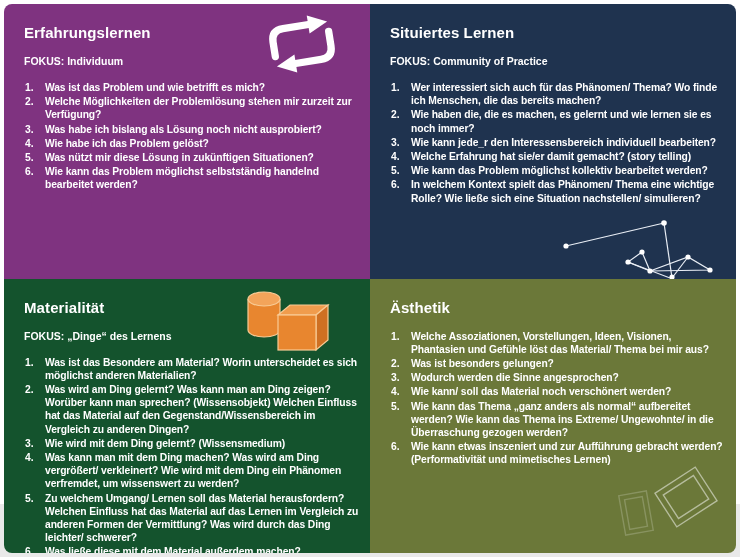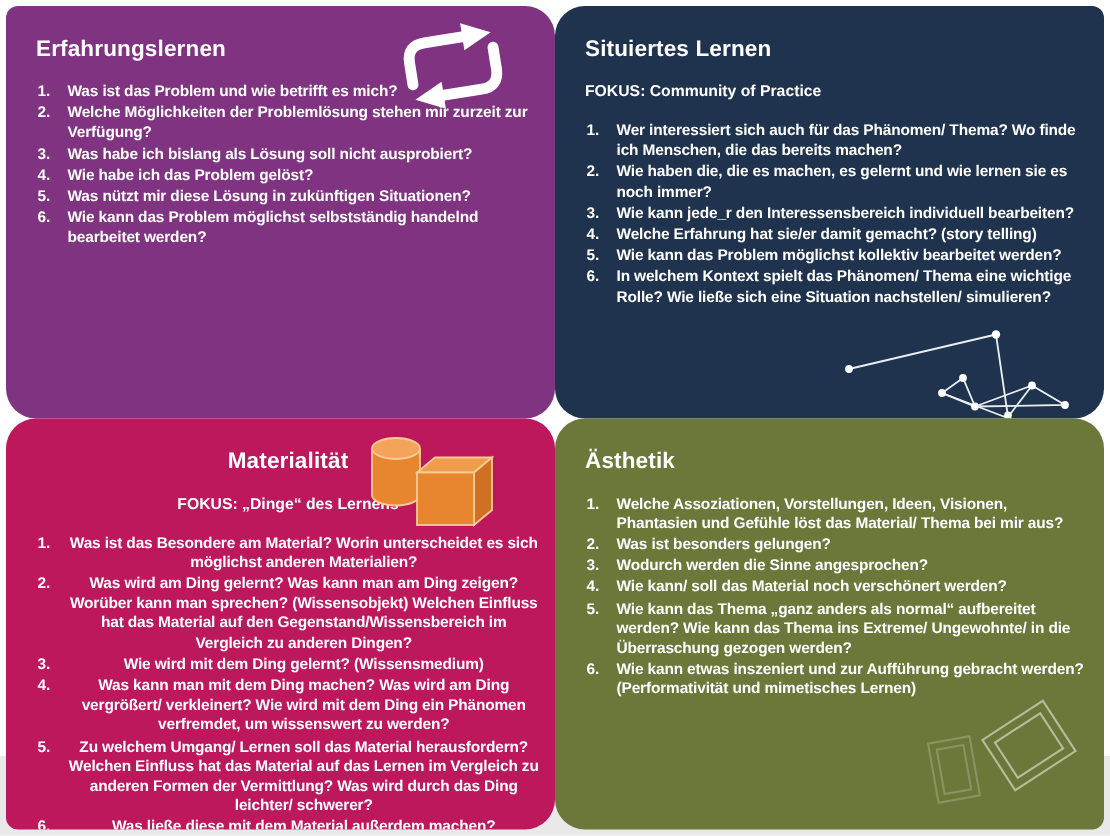--- a/index.html
+++ b/index.html
@@ -20,21 +20,20 @@
     display:grid;
     grid-template-columns:1fr 1fr;
     grid-template-rows:1fr 1fr;
   }
   .quad{
     position:relative;
     box-sizing:border-box;
     padding:12px 10px 6px 20px;
     color:#ffffff;
     overflow:hidden;
-    border-radius:20px;
   }
   .q0{border-top-left-radius:8px;}
   .q1{border-top-right-radius:8px;}
   .q2{border-bottom-left-radius:8px;}
   .q3{border-bottom-right-radius:8px;}
 
   .quad h2{
     margin:8px 0 14px 0;
     font-size:15px;
     font-weight:bold;
@@ -92,24 +91,25 @@
               <path d="M 77 24 L 77 40 Q 77 53 64 53 L 34 53"></path>
             </g>
             <g fill="#ffffff">
               <polygon points="56,3 77,13 56,23"></polygon>
               <polygon points="36,43 15,53 36,63"></polygon>
             </g>
           </g>
         </svg>
       </span>
       <h2>Erfahrungslernen</h2>
+      <p class="focus">FOKUS: Individuum</p>
       <ol class="questions">
         <li>Was ist das Problem und wie betrifft es mich?</li>
         <li>Welche Möglichkeiten der Problemlösung stehen mir zurzeit zur Verfügung?</li>
-        <li>Was habe ich bislang als Lösung soll nicht ausprobiert?</li>
+        <li>Was habe ich bislang als Lösung noch nicht ausprobiert?</li>
         <li>Wie habe ich das Problem gelöst?</li>
         <li>Was nützt mir diese Lösung in zukünftigen Situationen?</li>
         <li>Wie kann das Problem möglichst selbstständig handelnd bearbeitet werden?</li>
       </ol>
     </section>
 
     <section class="quad q1" style="background: rgb(31, 51, 79);">
       <span class="icon icon-network">
         <svg width="182" height="64" viewBox="0 0 182 64">
           <g fill="none" stroke="#e9eef5" stroke-width="1.2">
@@ -137,21 +137,21 @@
       <ol class="questions">
         <li>Wer interessiert sich auch für das Phänomen/ Thema? Wo finde ich Menschen, die das bereits machen?</li>
         <li>Wie haben die, die es machen, es gelernt und wie lernen sie es noch immer?</li>
         <li>Wie kann jede_r den Interessensbereich individuell bearbeiten?</li>
         <li>Welche Erfahrung hat sie/er damit gemacht? (story telling)</li>
         <li>Wie kann das Problem möglichst kollektiv bearbeitet werden?</li>
         <li>In welchem Kontext spielt das Phänomen/ Thema eine wichtige Rolle? Wie ließe sich eine Situation nachstellen/ simulieren?</li>
       </ol>
     </section>
 
-    <section class="quad q2" style="background: #be185d; text-align: center;">
+    <section class="quad q2" style="background: #14532d;">
       <span class="icon icon-material">
         <svg width="102" height="70" viewBox="0 0 102 70">
           <g stroke="#f8cb95" stroke-width="1.2">
             <path d="M16 14 L16 45 A16 7 0 0 0 48 45 L48 14" fill="#e8862f"></path>
             <ellipse cx="32" cy="14" rx="16" ry="7" fill="#f3a45a"></ellipse>
             <polygon points="46,30 84,30 96,20 58,20" fill="#f09c4d"></polygon>
             <polygon points="84,30 96,20 96,55 84,65" fill="#cf7022"></polygon>
             <rect x="46" y="30" width="38" height="35" fill="#e8862f"></rect>
           </g>
         </svg>

